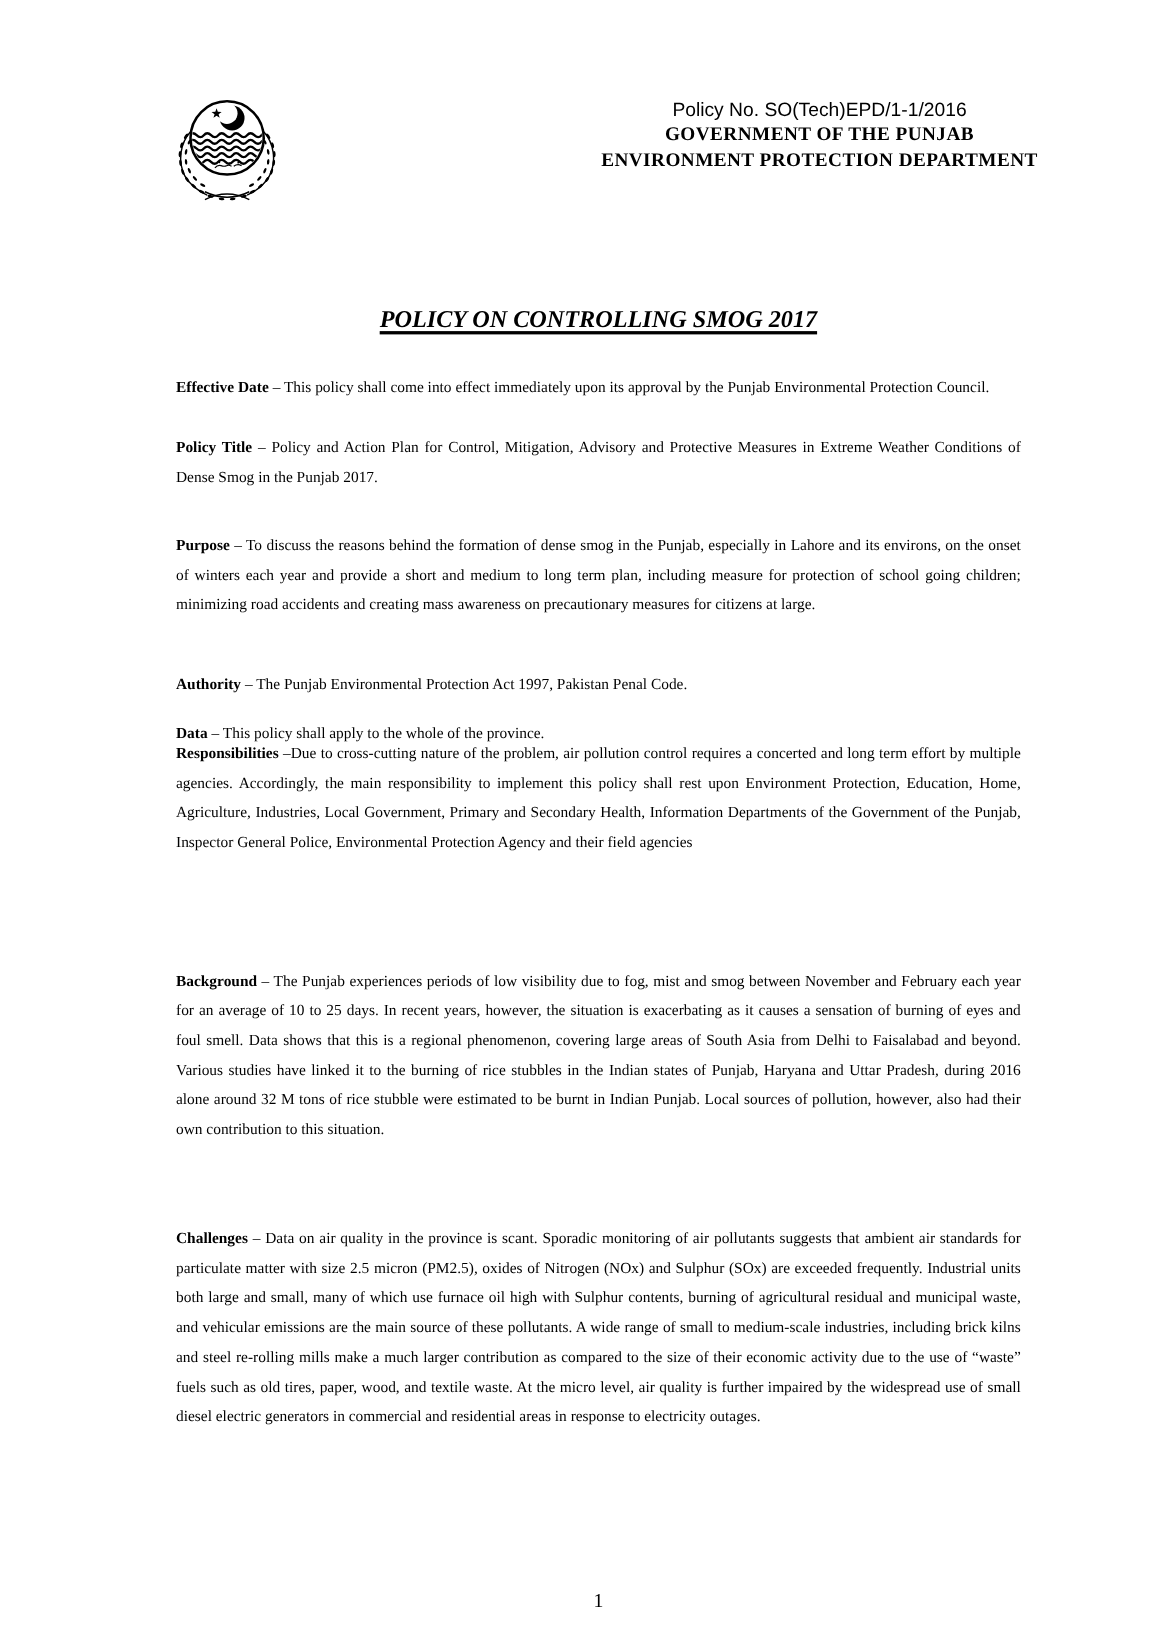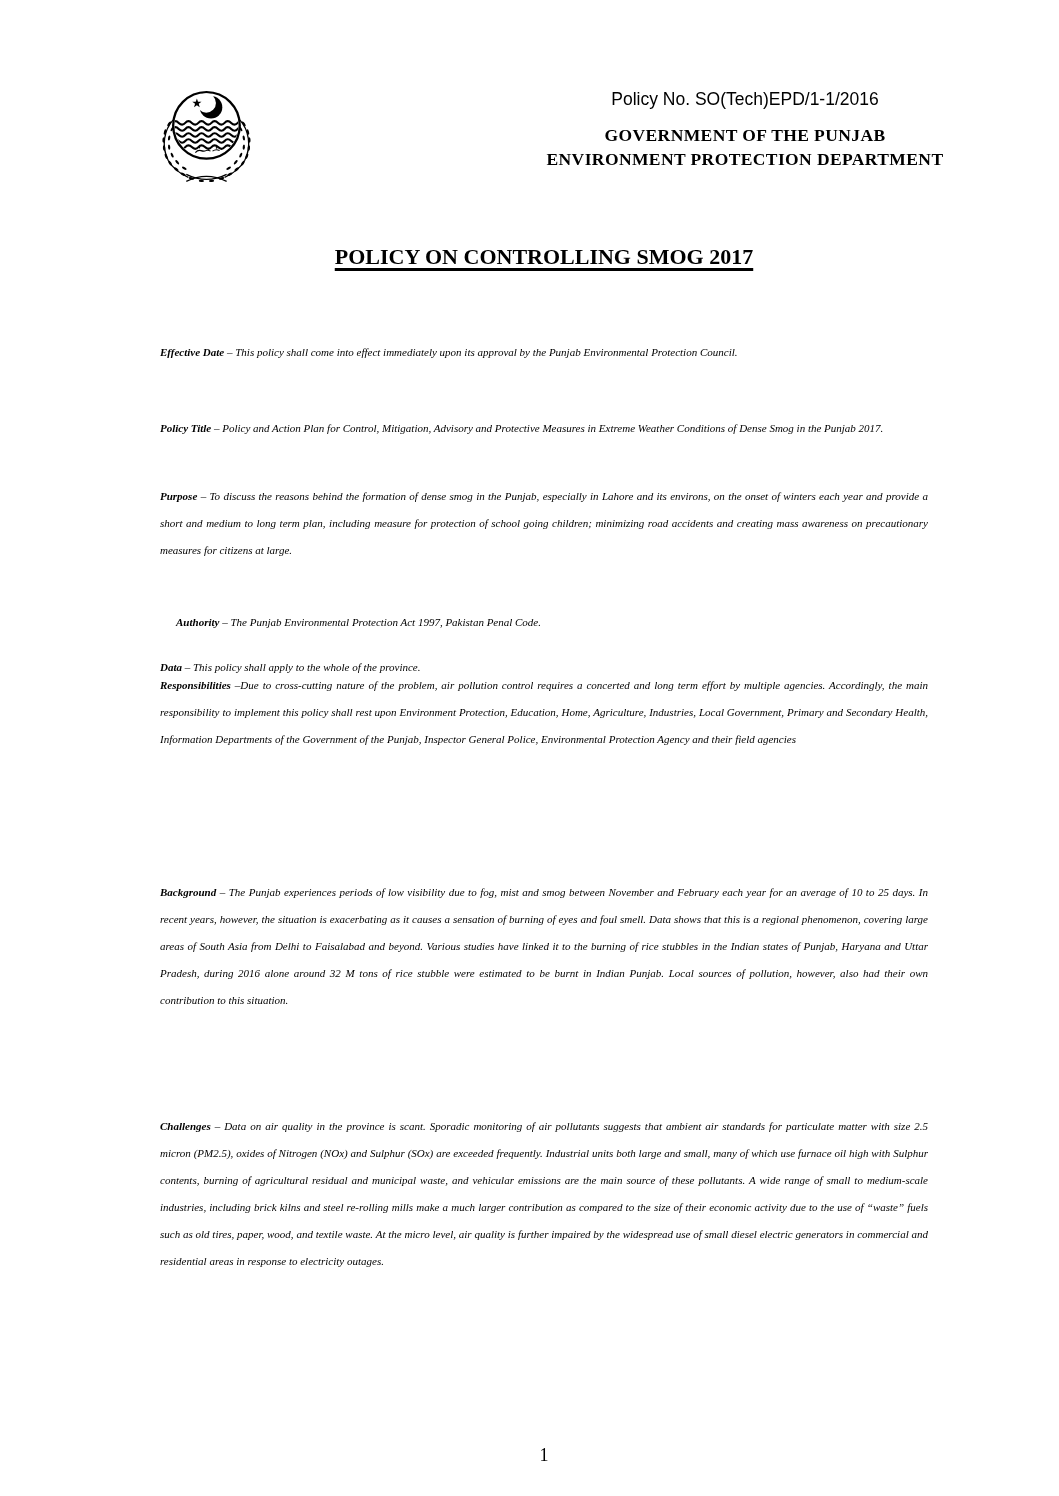--- a/index.html
+++ b/index.html
@@ -22,46 +22,46 @@
     text-align:center;
   }
   .policy-no {
     font-family:"Liberation Sans", sans-serif;
     font-size:17.5px; line-height:20px;
   }
   .org {
     font-size:17.5px; font-weight:bold; line-height:24px;
     letter-spacing:0.4px;
   }
-  .org-first { margin-top:14px; }
+  .org-first { margin-top:0; }
   .dated { margin-top:14px; font-size:17.5px; line-height:24px; }
   .dated sup { font-size:11px; }
   .title {
-    position:absolute; left:160px; top:243px; width:768px;
+    position:absolute; left:160px; top:276px; width:768px;
     text-align:center;
     font-size:22px; font-weight:bold;
     line-height:28px;
+    font-style:italic;
   }
   .title span {
     text-decoration:underline;
     text-decoration-thickness:2.5px;
     text-underline-offset:4px;
   }
   .body { position:absolute; left:160px; top:0; width:768px; height:1496px; }
   .para {
     position:absolute; left:0; width:768px;
-    font-size:11px; line-height:27px;
+    font-size:14px; line-height:27px;
     text-align:justify;
-    font-style:italic;
   }
   .para .label { font-weight:bold; }
   .para:nth-of-type(1){ top:339px; }
-  .para:nth-of-type(2){ top:415px; }
+  .para:nth-of-type(2){ top:394px; }
   .para:nth-of-type(3){ top:483px; }
-  .para:nth-of-type(4){ top:609px;margin-left:16px; }
+  .para:nth-of-type(4){ top:609px; }
   .para:nth-of-type(5){ top:654px; }
   .para:nth-of-type(6){ top:672px; }
   .para:nth-of-type(7){ top:879px; }
   .para:nth-of-type(8){ top:1113px; }
   .page-number {
     position:absolute; left:160px; top:1442px; width:768px;
     text-align:center; font-size:18px; line-height:27px;
   }
 </style>
 </head>

